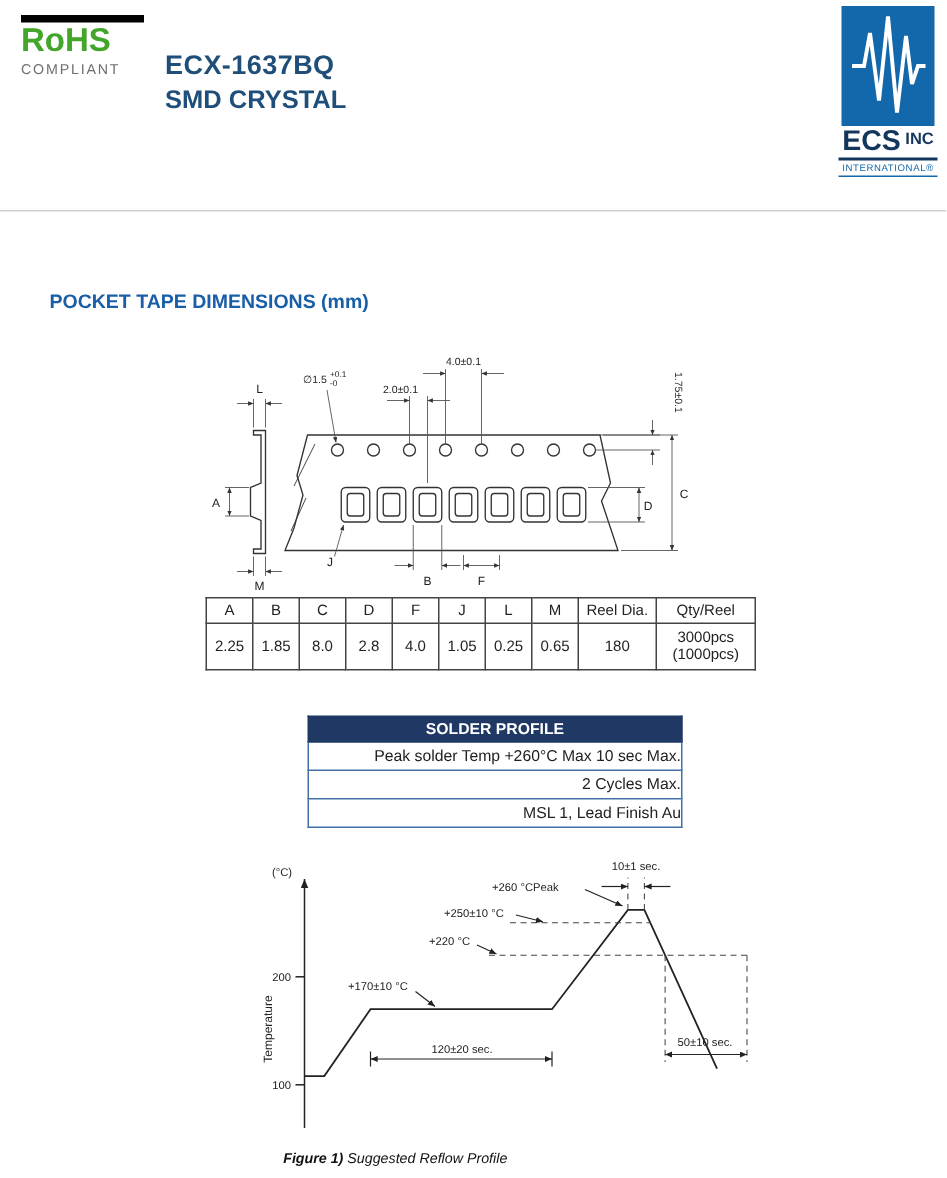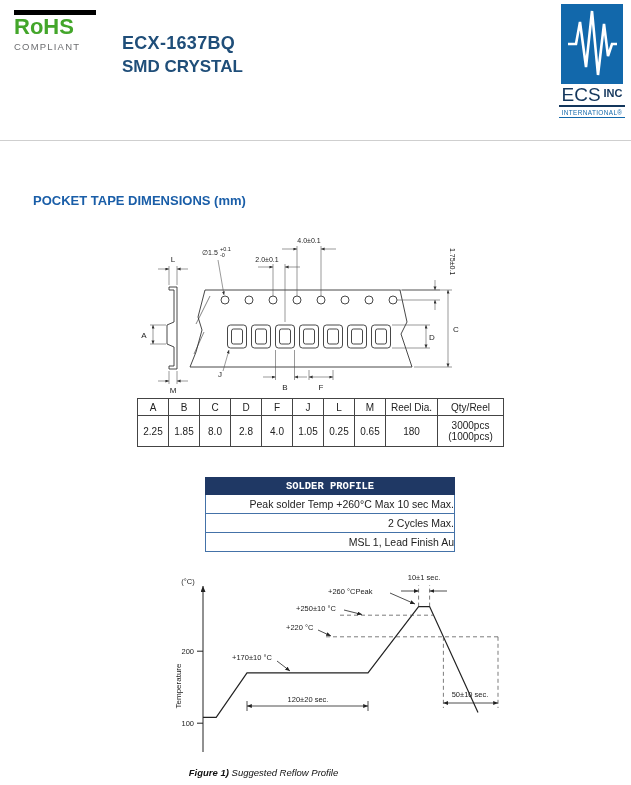--- a/index.html
+++ b/index.html
@@ -5,45 +5,45 @@
   * { margin:0; padding:0; box-sizing:border-box; }
   html,body { background:#ffffff; }
   body { font-family:"Liberation Sans", sans-serif; color:#222; }
   .page { position:relative; width:631px; height:785px; background:#fff; overflow:hidden; }
 
   
   .rohs { position:absolute; left:14px; top:10px; width:90px; }
   .rohs-bar { width:82px; height:5px; background:#000; margin-bottom:1px; }
   .rohs-title { font-size:22px; font-weight:bold; color:#43a62a; line-height:1.02; }
   .rohs-sub { font-size:9.5px; color:#6d6e71; letter-spacing:1.2px; margin-top:3px; }
-  .title-block { position:absolute; left:122px; top:33px; color:#1f4e79; }
+  .title-block { position:absolute; left:110px; top:33px; color:#1f4e79; }
   .part-number { font-size:18px; font-weight:bold; letter-spacing:0.3px; }
   .product-type { font-size:17px; font-weight:bold; margin-top:3px; }
   .ecs-logo { position:absolute; left:559px; top:4px; width:66px; text-align:center; }
   .ecs-box { width:62px; height:80px; background:#1268ab; margin:0 auto; }
   .ecs-name { display:flex; justify-content:center; align-items:flex-start; gap:3px;
               border-bottom:2px solid #13365c; padding:1px 0 1px 0; }
-  .ecs-name .big { font-size:19px; font-weight:normal; color:#13365c; line-height:1; }
+  .ecs-name .big { font-size:19px; font-weight:bold; color:#13365c; line-height:1; }
   .ecs-name .small { font-size:11px; font-weight:bold; color:#13365c; margin-top:2px; }
   .ecs-intl { font-size:6.4px; color:#1268ab; letter-spacing:0.4px;
               border-bottom:1px solid #1268ab; padding:1.5px 0; }
   .header-rule { position:absolute; left:0; top:140px; width:631px; height:1px; background:#cfcfcf; }
 
   .section-title { position:absolute; left:33px; top:193px; font-size:13px; font-weight:bold; color:#1a5ea8; }
 
   .drawing { position:absolute; left:130px; top:222px; }
   .drawing svg text { fill:#222; }
 
   .dims-table { position:absolute; left:137px; top:398px; border-collapse:collapse; font-size:10px; }
   .dims-table th { border:1px solid #444; font-weight:normal; height:17px; padding:1px 4px; text-align:center; background:#fff; }
   .dims-table td { border:1px solid #444; height:31px; padding:1px 4px; text-align:center; white-space:pre-line; }
   .col-n { width:31px; } .col-reel { width:52px; } .col-qty { width:66px; }
 
   .solder-table { position:absolute; left:205px; top:477px; width:250px; border-collapse:collapse; font-size:10.5px; }
-  .solder-table .hd { background:#1f3864; color:#fff; font-weight:bold; border:1px solid #1f3864; height:17px; text-align:center;font-family:Liberation Mono, monospace; }
+  .solder-table .hd { background:#1f3864; color:#fff; font-weight:bold; border:1px solid #1f3864; height:17px; text-align:center; }
   .solder-table td { border:1px solid #4472a8; text-align:right; height:19px; color:#222; }
 
   .chart { position:absolute; left:168px; top:566px; }
   .chart text { fill:#222; }
 
   .caption { position:absolute; left:0; top:767px; width:527px; text-align:center; font-size:9.5px; font-style:italic; color:#111; }
   .cap-b { font-weight:bold; }
 </style>
 </head>
 <body>

